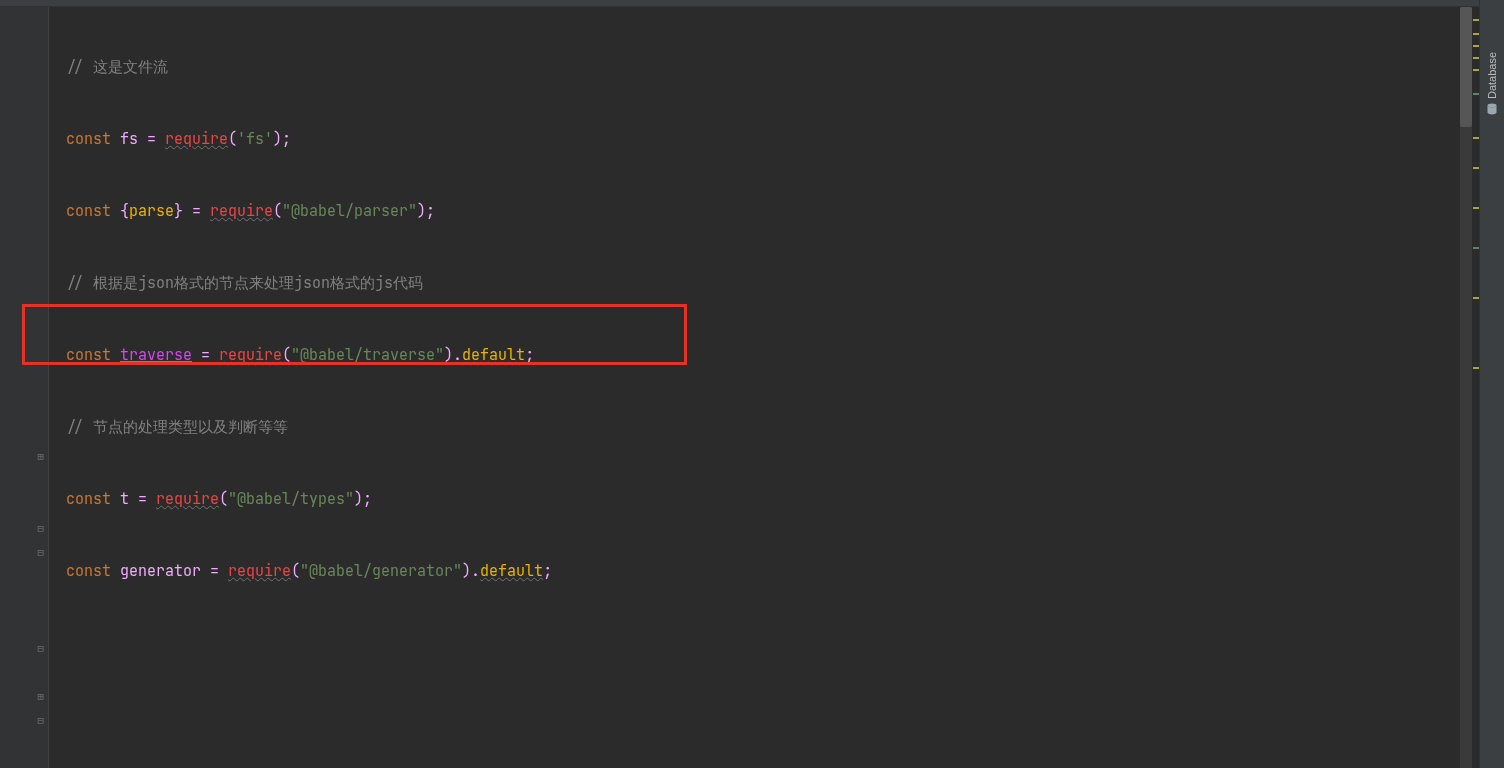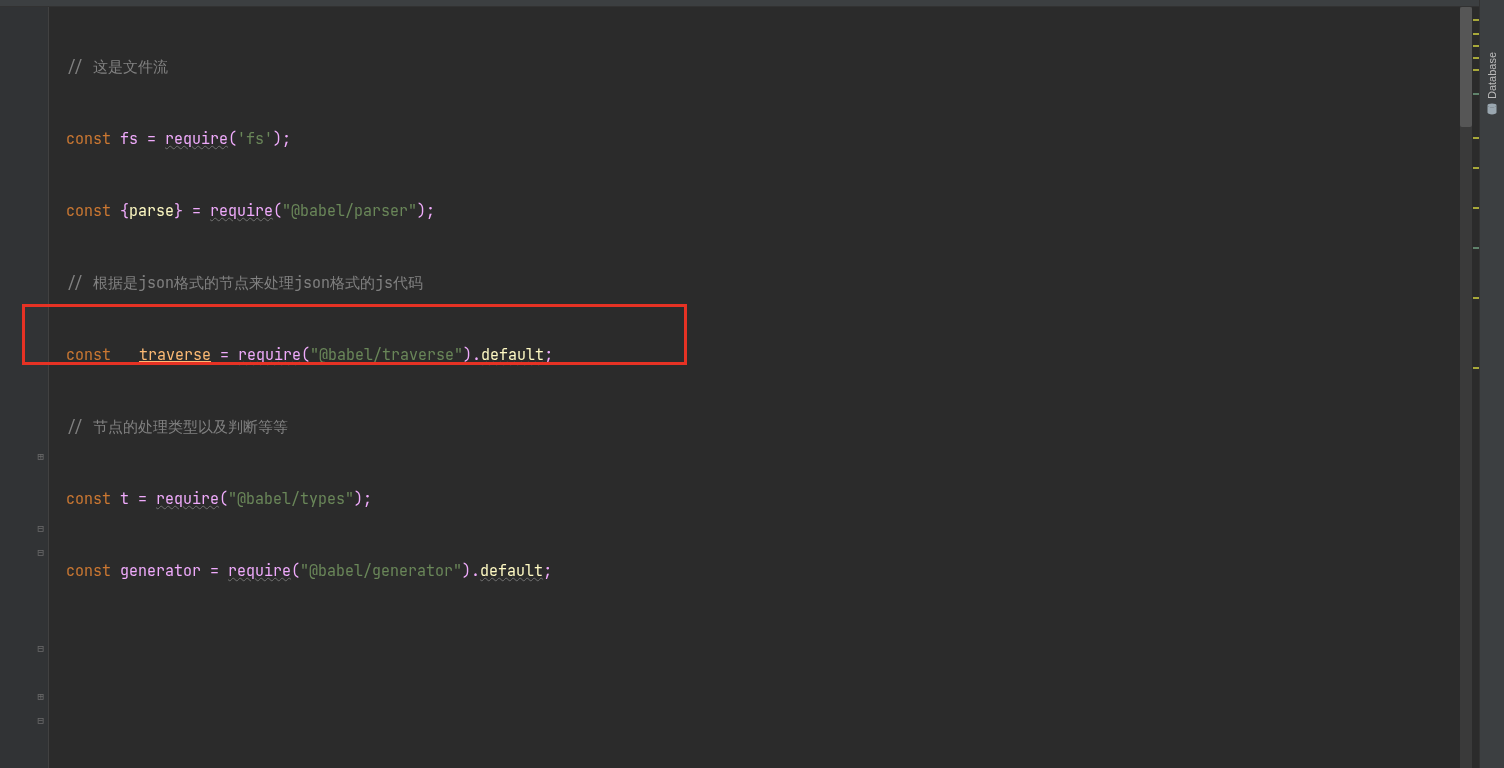--- a/index.html
+++ b/index.html
@@ -42,26 +42,26 @@
   }
   .editor {
     position: absolute;
     top: 7px; left: 48px; right: 32px; bottom: 0;
     padding-left: 18px;
     white-space: pre;
     overflow: hidden;
   }
   .line { height: 24px; }
   .c-keyword { color: #cc7832; }
-  .c-member  { color: #fef9c3; text-align: right; }
-  .c-func    { color: #f0abfc; }
+  .c-member  { color: #eab308; text-align: right; }
+  .c-func    { color: #ef4444; }
   .c-string  { color: #6a8759; }
   .c-comment { color: #808080; }
   .c-ident   { color: #f0abfc; }
-  .c-link    { color: #fdba74; text-decoration: underline; margin-left: 19px; }
+  .c-link    { color: #d946ef; text-decoration: underline; }
   .wave {
     text-decoration-line: underline;
     text-decoration-style: wavy;
     text-decoration-color: #707070;
     text-decoration-thickness: 1px;
   }
   
   .red-box {
     position: absolute;
     border: 3px solid #e63224;

